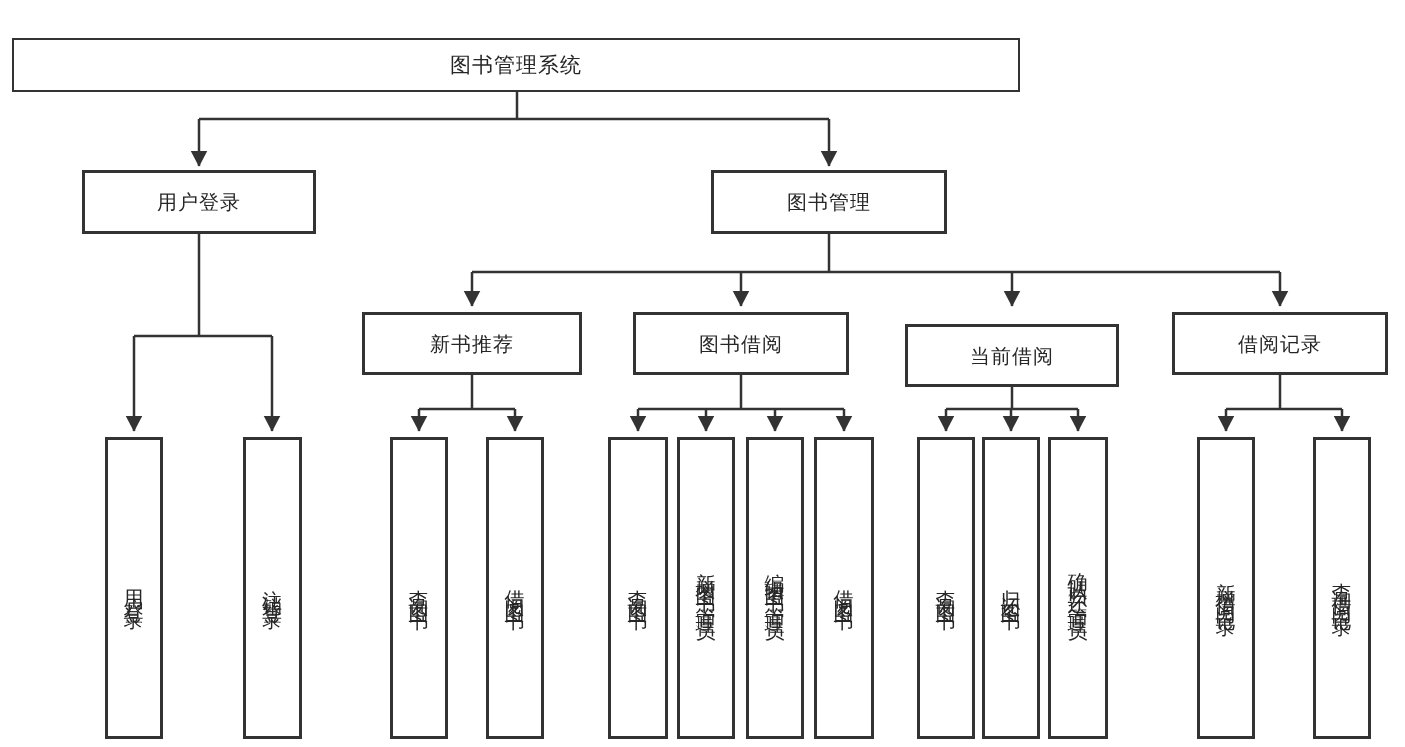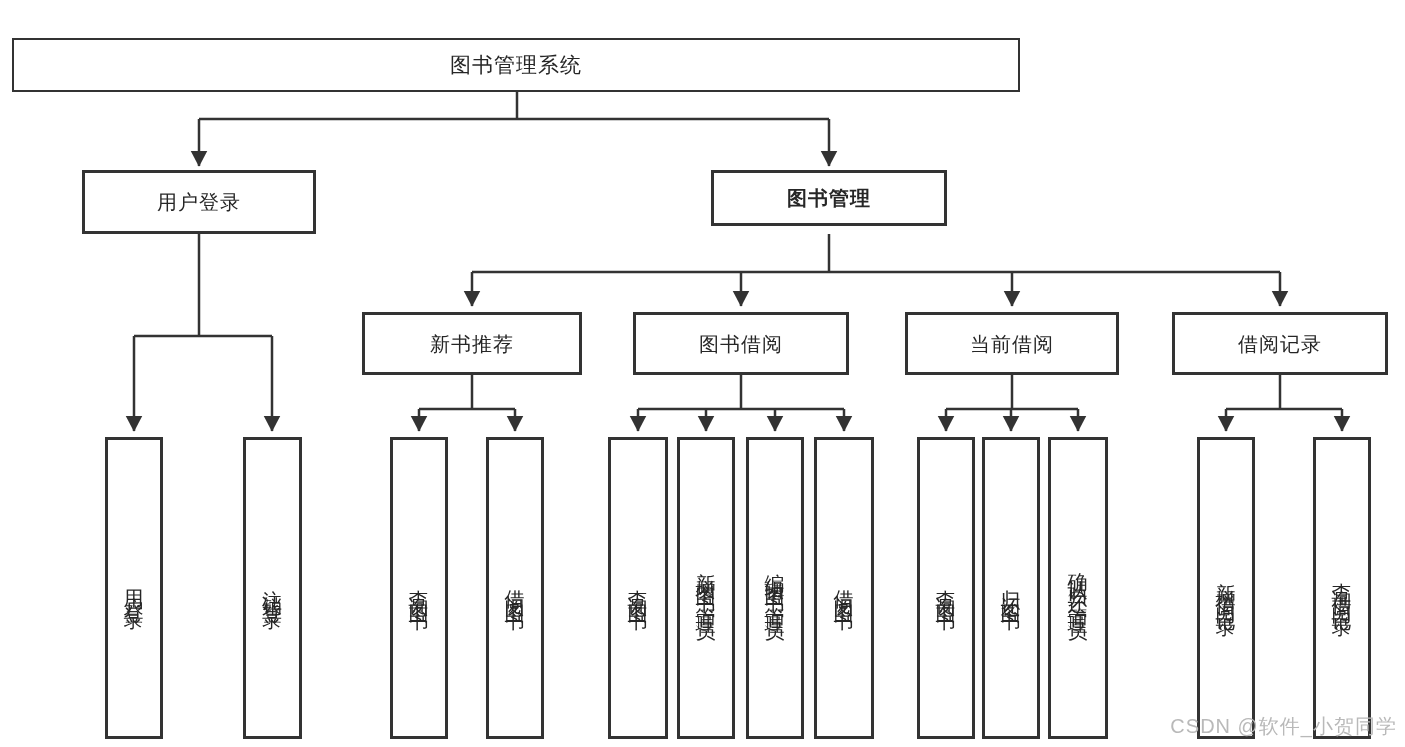--- a/index.html
+++ b/index.html
@@ -113,31 +113,31 @@
     </g>
   </svg>
 
   <div class="node root" style="left:12px; top:14px; width:1008px; height:54px;margin-top:24px;">
     <span>图书管理系统</span>
   </div>
 
   <div class="node" style="left:82px; top:170px; width:234px; height:64px;">
     <span>用户登录</span>
   </div>
-  <div class="node" style="left:711px; top:170px; width:236px; height:56px;font-weight:bold;">
+  <div class="node" style="left:711px; top:170px; width:236px; height:64px;">
     <span>图书管理</span>
   </div>
 
   <div class="node" style="left:362px; top:312px; width:220px; height:63px;text-align:right;">
     <span>新书推荐</span>
   </div>
   <div class="node" style="left:633px; top:312px; width:216px; height:63px;">
     <span>图书借阅</span>
   </div>
-  <div class="node" style="left:905px; top:312px; width:214px; height:63px;">
+  <div class="node" style="left:905px; top:324px; width:214px; height:63px;">
     <span>当前借阅</span>
   </div>
   <div class="node" style="left:1172px; top:312px; width:216px; height:63px;text-align:right;">
     <span>借阅记录</span>
   </div>
 
   <div class="node leaf" style="left:105px; top:437px; width:58px; height:302px;">
     <span>用户登录</span>
   </div>
   <div class="node leaf" style="left:243px; top:437px; width:59px; height:302px;">
@@ -174,15 +174,14 @@
     <span>确认归还（管理员）</span>
   </div>
 
   <div class="node leaf" style="left:1197px; top:437px; width:58px; height:302px;">
     <span>新增借阅记录</span>
   </div>
   <div class="node leaf" style="left:1313px; top:437px; width:58px; height:302px;">
     <span>查询借阅记录</span>
   </div>
 
-  <div class="watermark">CSDN @软件_小贺同学</div>
 
 </div>
 
 </body></html>

